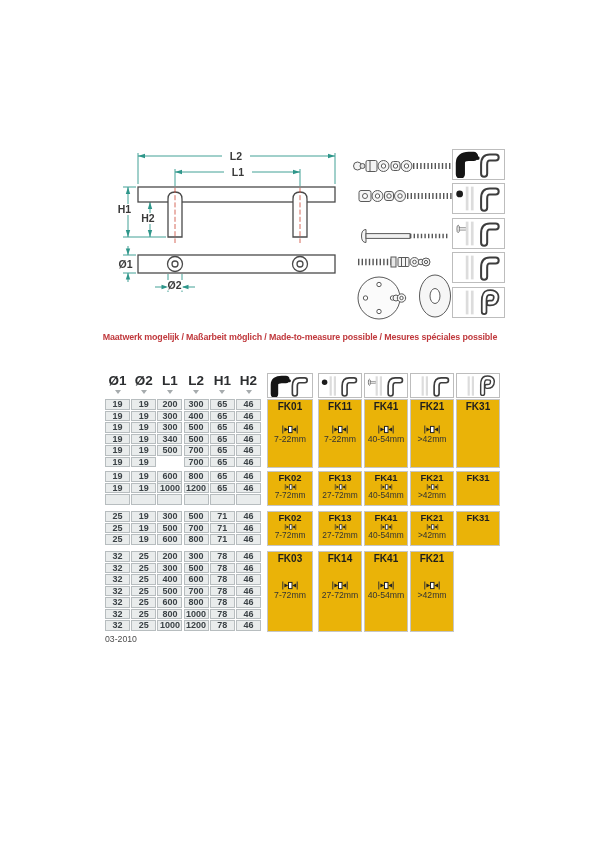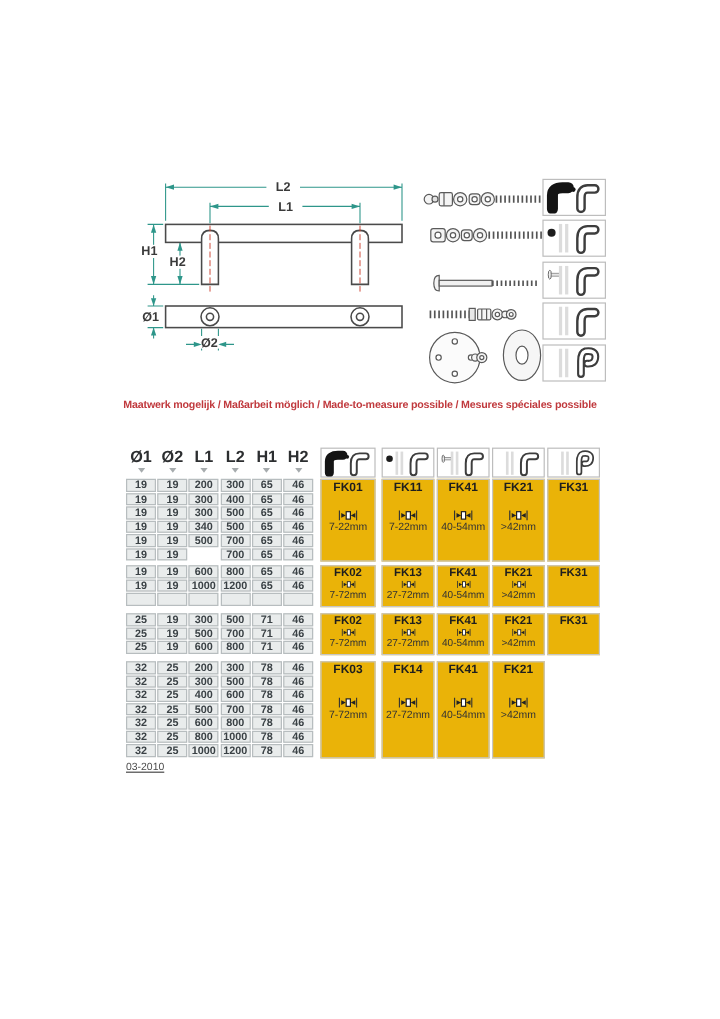--- a/index.html
+++ b/index.html
@@ -34,21 +34,21 @@
   .fk-range{font-size:8.7px;color:#333;line-height:9.5px;white-space:nowrap;}
   .fk-icon{line-height:0;}
   .fk-tall{justify-content:flex-start;}
   .fk-tall .fk-spacer{flex:0.8;}
   .fk-tall .fk-spacer2{flex:1.4;}
   .fk-short{justify-content:flex-start;}
   .fk-short .fk-code{font-size:9.5px;line-height:10px;}
   .fk-short .fk-range{font-size:8.4px;}
   .fk-short .fk-icon svg{width:13px;height:8px;}
 
-  #date-code{position:absolute;left:105px;top:634px;font-size:8.7px;color:#4a4a4a;text-decoration:underline;}
+  #date-code{position:absolute;left:105px;top:634px;font-size:8.7px;color:#4a4a4a;}
 </style>
 </head>
 <body>
 
 <div id="page">
 
   <svg class="abs" style="left:108px;top:142px" width="248" height="162" viewBox="0 0 248 162">
     <g stroke="#2e968a" stroke-width="0.9" fill="none">
       <line x1="30" y1="11" x2="30" y2="42"></line>
       <line x1="227" y1="11" x2="227" y2="42"></line>

